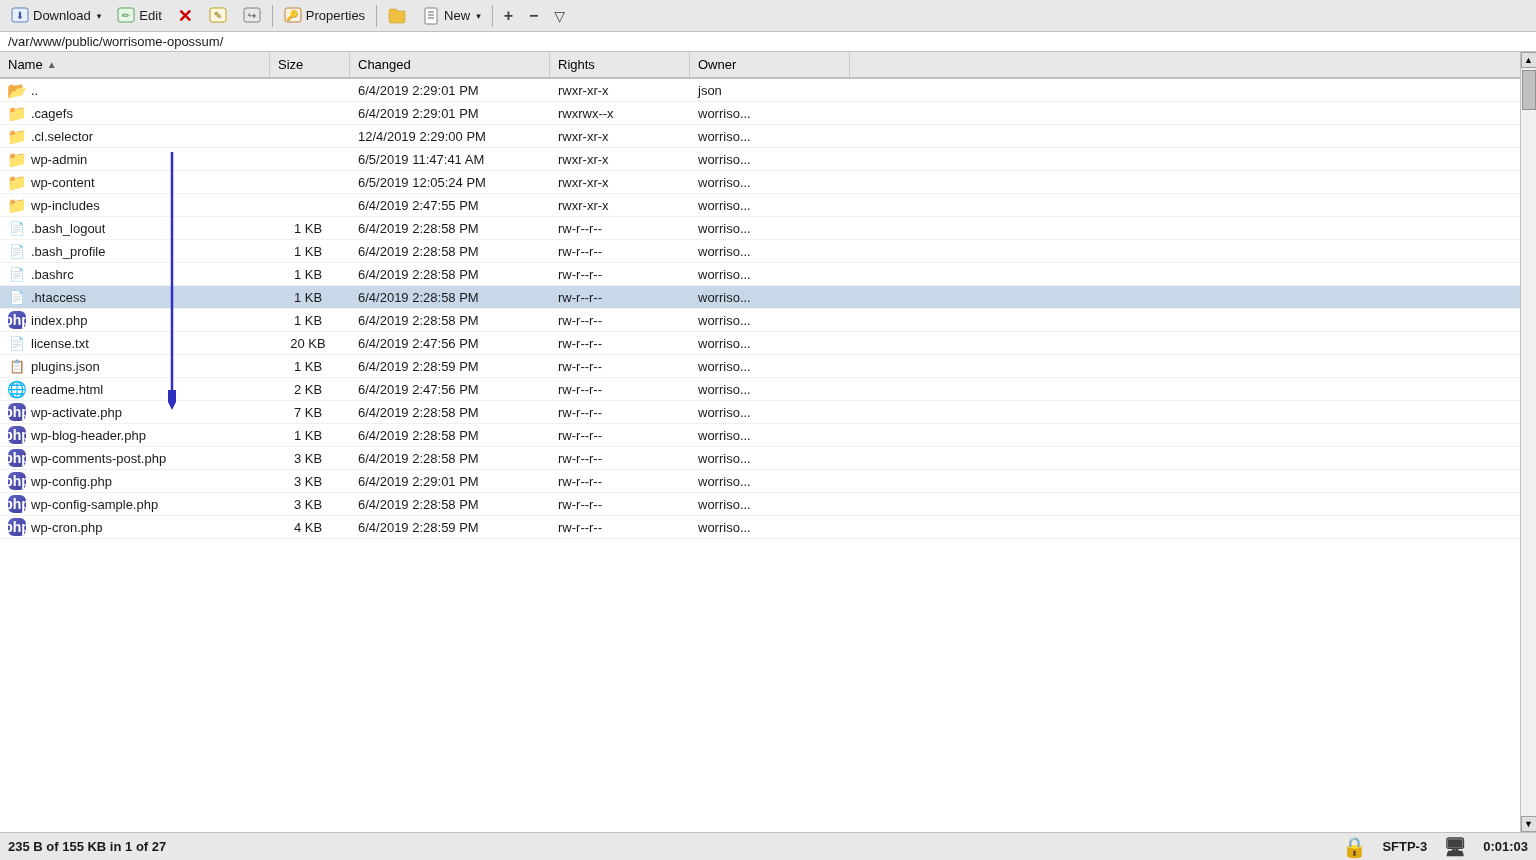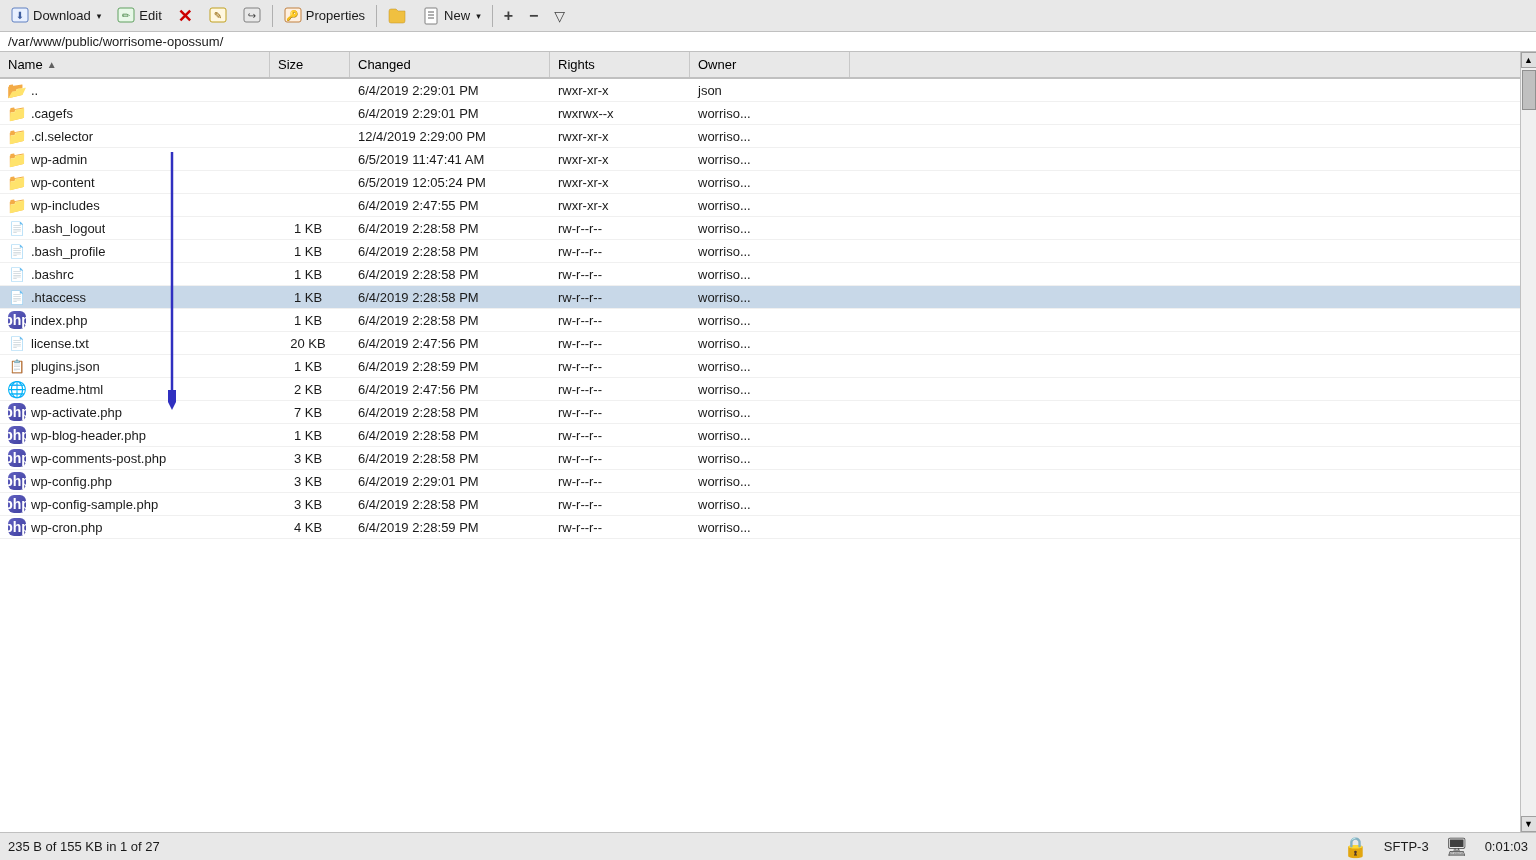--- a/index.html
+++ b/index.html
@@ -212,20 +212,21 @@
       background: #e8e8e8;
       border-top: 1px solid #c0c0c0;
       padding: 0 8px;
       font-size: 13px;
       color: #1a1a1a;
       display: flex;
       align-items: center;
       justify-content: space-between;
       flex-shrink: 0;
       height: 28px;
+      font-weight: bold;
     }
     .status-right {
       display: flex;
       align-items: center;
       gap: 16px;
     }
     .status-icon {
       width: 24px;
       height: 24px;
       display: flex;

